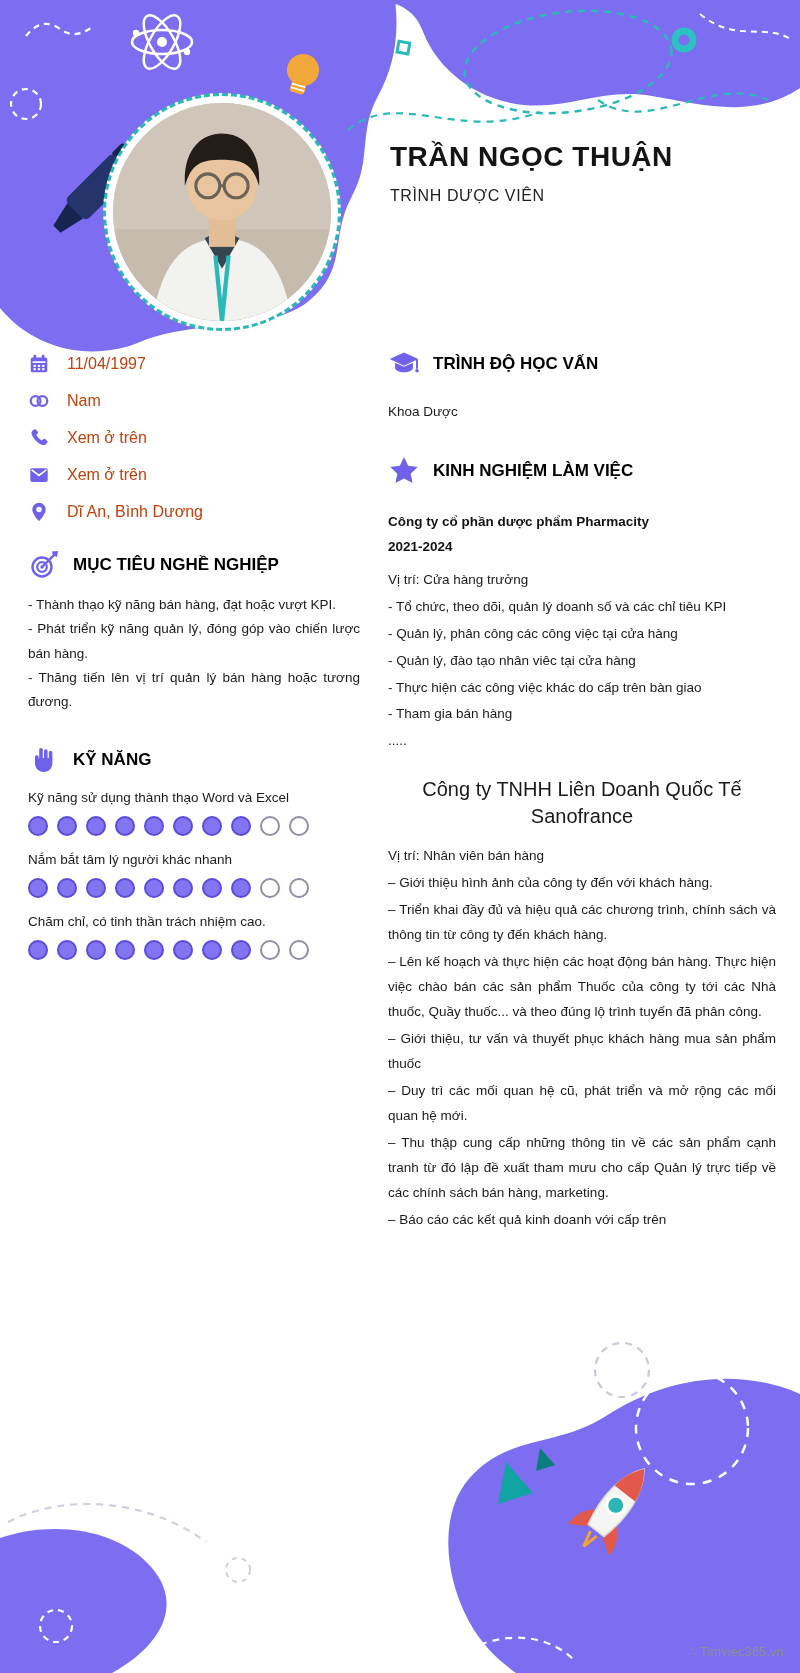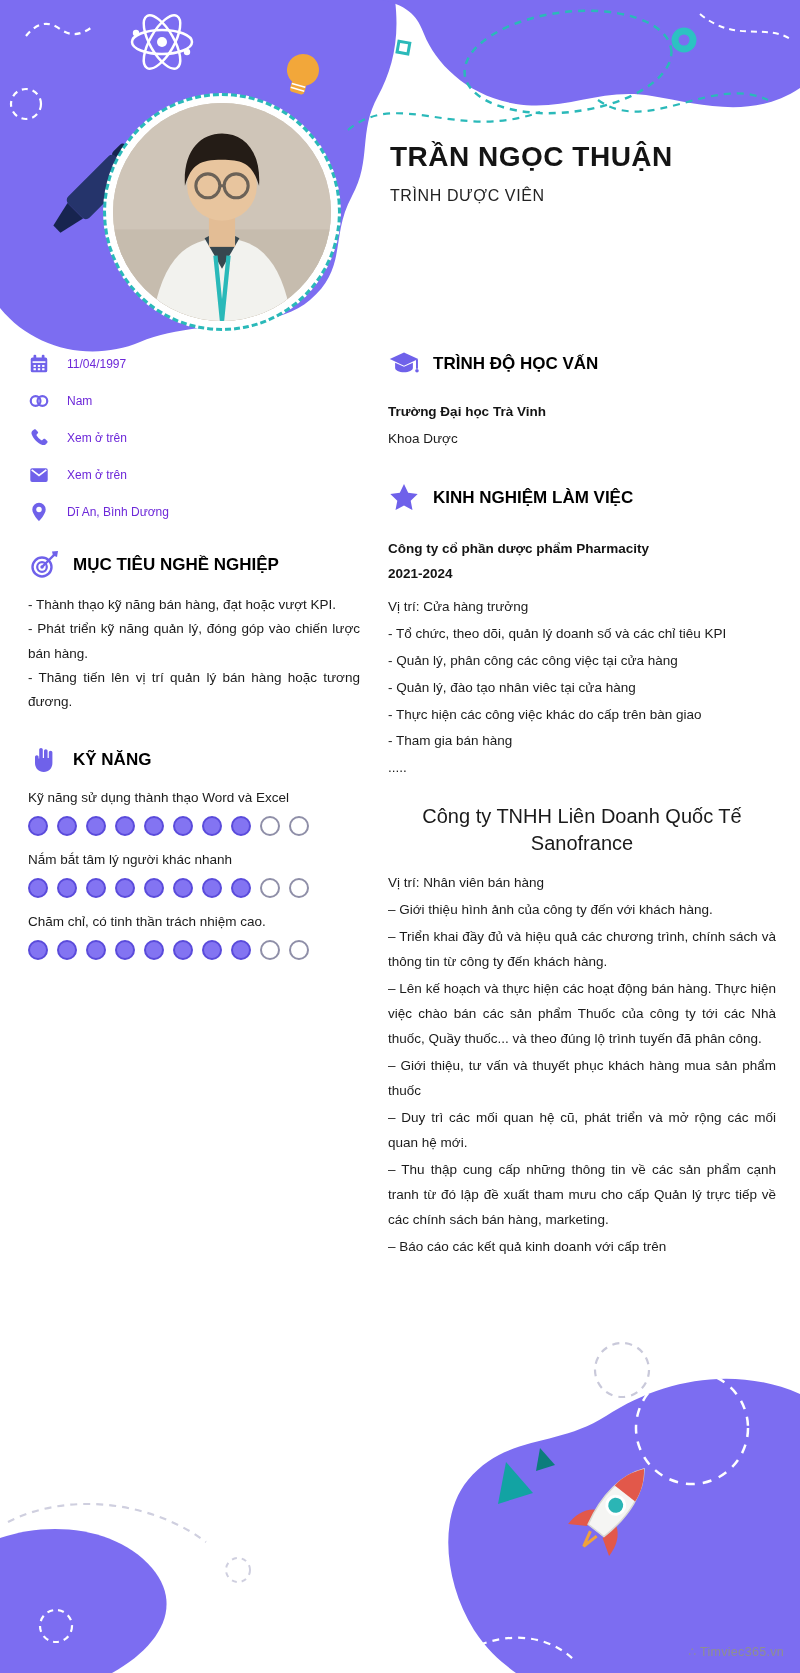--- a/index.html
+++ b/index.html
@@ -23,21 +23,21 @@
   .cv-title { margin-top:14px; font-size:16px; color:#222; letter-spacing:.6px; }
 
   
   .left-col { position:absolute; left:28px; top:352px; width:332px; z-index:2; }
   .right-col { position:absolute; left:388px; top:348px; width:388px; z-index:2; }
 
   
   .contact-row { display:flex; align-items:center; gap:17px; margin-bottom:14px; min-height:23px; }
   .contact-icon { width:22px; height:22px; flex:none; }
   .contact-icon svg { width:22px; height:22px; display:block; }
-  .contact-text { font-size:12px; color:#6d28d9; }
+  .contact-text { font-size:16px; color:#c2410c; }
 
   
   .sec-header { display:flex; align-items:center; gap:13px; font-size:17px; font-weight:bold; color:#000000; }
   .sec-icon { width:32px; height:32px; flex:none; }
   .sec-icon svg { width:32px; height:32px; display:block; }
 
   .objective-sec { margin-top:26px; }
   .objective-text { margin-top:12px; }
   .obj-line { font-size:13.5px; color:#1b1b1b; line-height:1.8; text-align:justify; }
 
@@ -306,21 +306,20 @@
           <svg viewBox="0 0 36 30">
             <path d="M18 2 L2 9.5 L18 17 L34 9.5 Z" fill="#6f61ea"></path>
             <path d="M8 13.5 v6 c0 2.6 4.5 4.8 10 4.8 s10 -2.2 10 -4.8 v-6 L18 18 Z" fill="#6f61ea"></path>
             <rect x="31.5" y="9.5" width="2.2" height="11" rx="1.1" fill="#6f61ea"></rect>
             <circle cx="32.6" cy="22.5" r="2" fill="#6f61ea"></circle>
           </svg>
         </span>
         <span>TRÌNH ĐỘ HỌC VẤN</span>
       </div>
       <div class="edu-body">
-        <div class="edu-school">Trường Đại học Trà Vinh</div>
         <div class="edu-line">Khoa Dược</div>
       </div>
     </div>
 
     <div class="exp-sec">
       <div class="sec-header">
         <span class="sec-icon">
           <svg viewBox="0 0 32 32" fill="#6f61ea">
             <path d="M16 2 l4.2 8.8 9.5 1.3 -7 6.6 1.8 9.4 L16 23.6 l-8.5 4.5 1.8 -9.4 -7 -6.6 9.5 -1.3 Z"></path>
           </svg>

